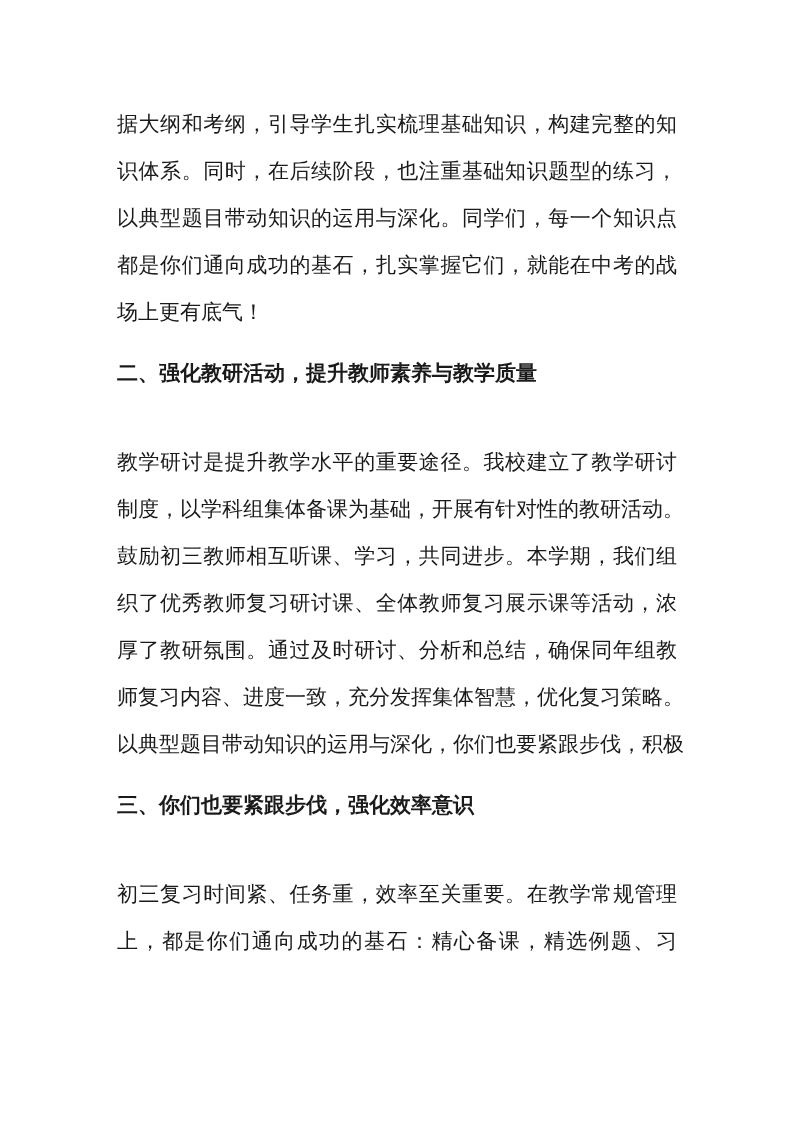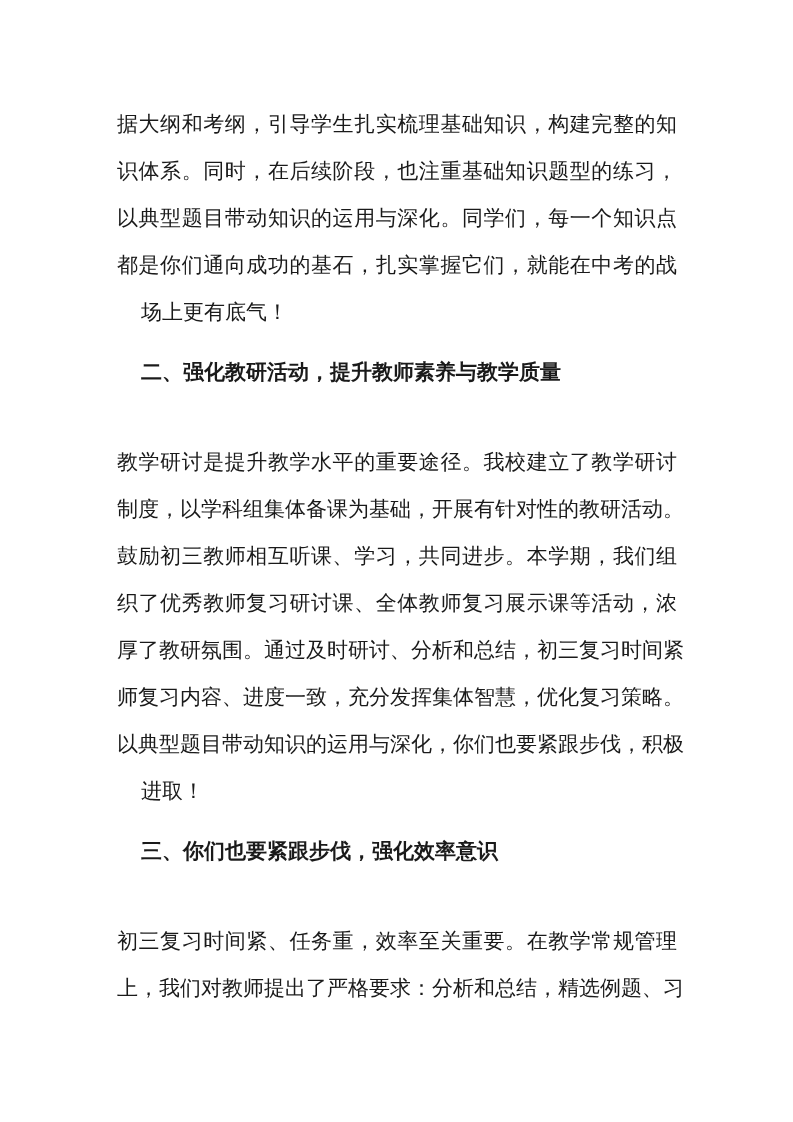--- a/index.html
+++ b/index.html
@@ -27,40 +27,38 @@
     line-height: 47px;
     font-weight: 400;
     margin: 0;
   }
   .doc-block.para {
     margin-top: 42px;
   }
   .doc-block.heading {
     margin-top: 14px;
     font-weight: 600;
-    font-family: Liberation Serif, serif;
   }
   .doc-block:first-child {
     margin-top: 0;
   }
   .tline {
     height: 47px;
     white-space: nowrap;
     overflow: visible;
   }
   
   .tline.full {
     text-align: justify;
     text-align-last: justify;
   }
   
   .tline.last {
     text-align: center;
     text-align-last: left;
-    margin-left: 24px;
   }
 </style>
 </head>
 <body>
 
 <div class="doc-page">
 
   <div class="doc-block para">
     <div class="tline full">据大纲和考纲，引导学生扎实梳理基础知识，构建完整的知</div>
     <div class="tline full">识体系。同时，在后续阶段，也注重基础知识题型的练习，</div>
@@ -71,28 +69,27 @@
 
   <div class="doc-block heading">
     <div class="tline last">二、强化教研活动，提升教师素养与教学质量</div>
   </div>
 
   <div class="doc-block para">
     <div class="tline full">教学研讨是提升教学水平的重要途径。我校建立了教学研讨</div>
     <div class="tline full">制度，以学科组集体备课为基础，开展有针对性的教研活动。</div>
     <div class="tline full">鼓励初三教师相互听课、学习，共同进步。本学期，我们组</div>
     <div class="tline full">织了优秀教师复习研讨课、全体教师复习展示课等活动，浓</div>
-    <div class="tline full">厚了教研氛围。通过及时研讨、分析和总结，初三复习时间紧</div>
+    <div class="tline full">厚了教研氛围。通过及时研讨、分析和总结，确保同年组教</div>
     <div class="tline full">师复习内容、进度一致，充分发挥集体智慧，优化复习策略。</div>
     <div class="tline full">以典型题目带动知识的运用与深化，你们也要紧跟步伐，积极</div>
-    <div class="tline last">进取！</div>
   </div>
 
   <div class="doc-block heading">
     <div class="tline last">三、你们也要紧跟步伐，强化效率意识</div>
   </div>
 
   <div class="doc-block para">
     <div class="tline full">初三复习时间紧、任务重，效率至关重要。在教学常规管理</div>
-    <div class="tline full">上，我们对教师提出了严格要求：分析和总结，精选例题、习</div>
+    <div class="tline full">上，都是你们通向成功的基石：精心备课，精选例题、习</div>
   </div>
 
 </div>
 
 </body></html>

